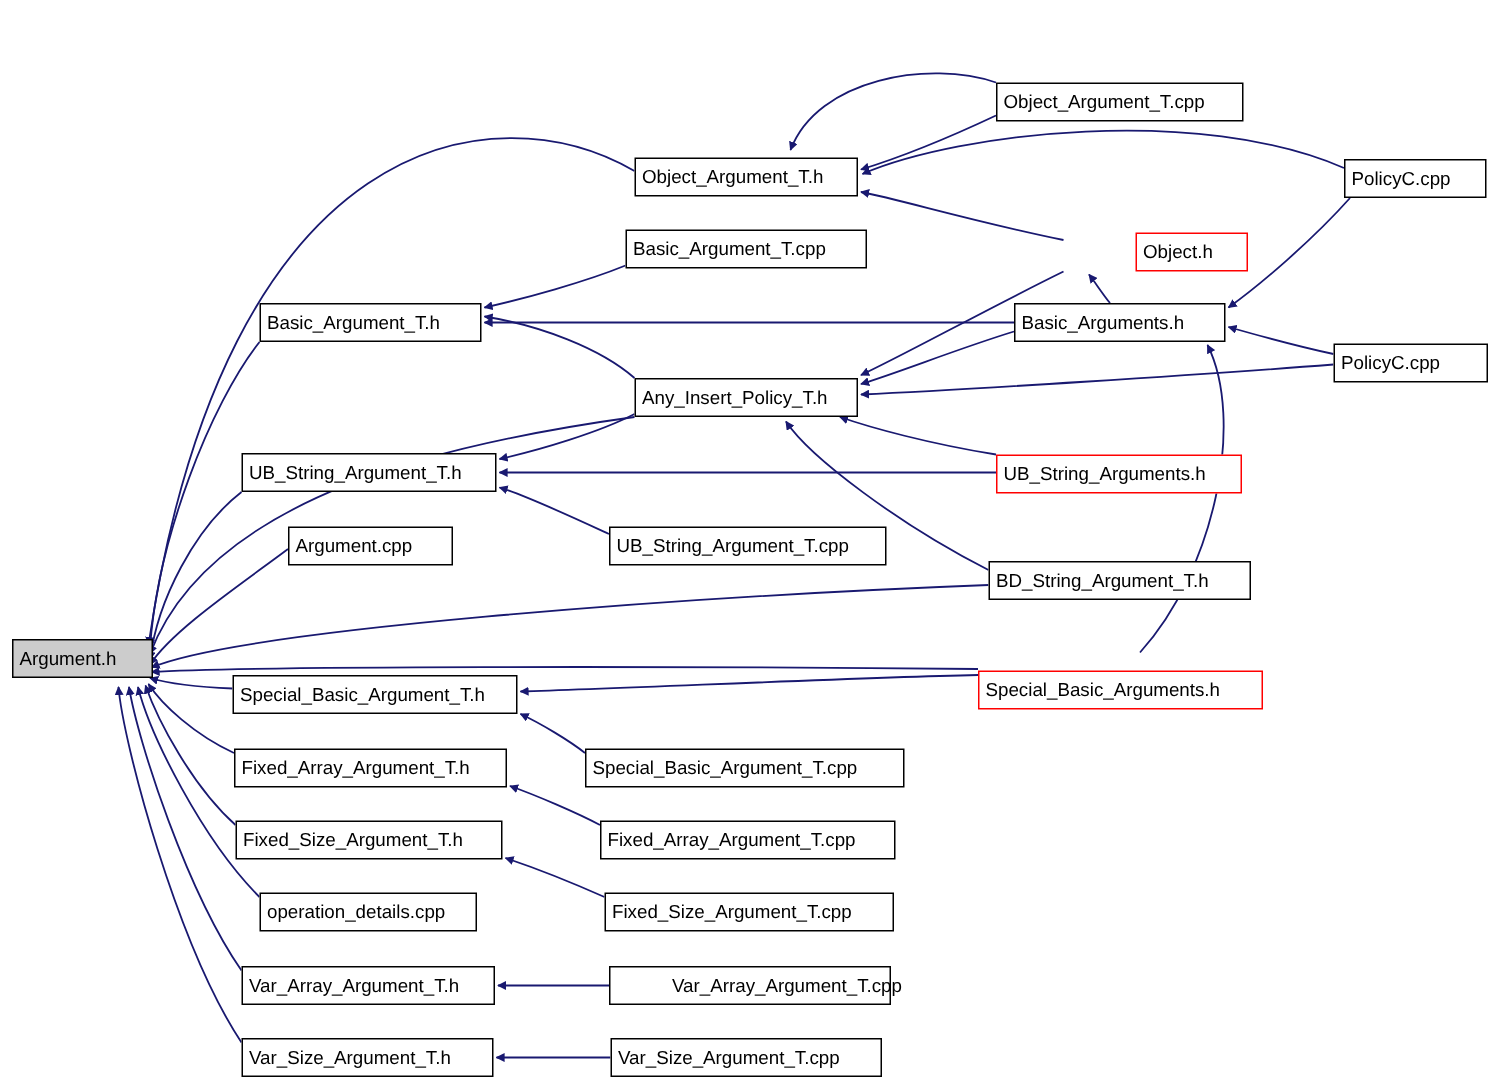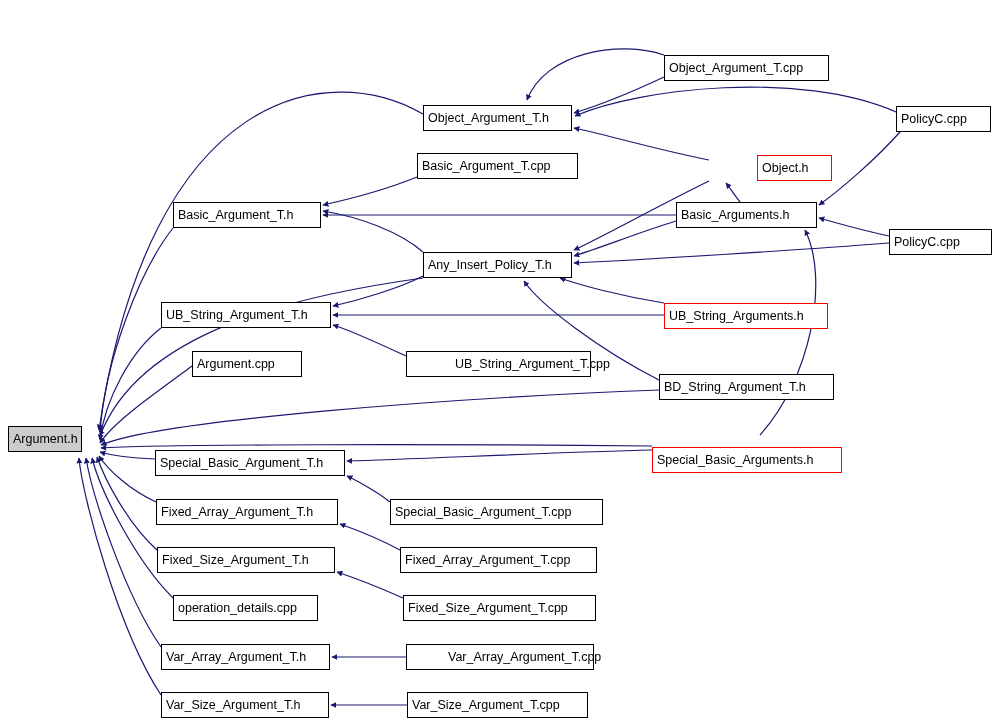--- a/index.html
+++ b/index.html
@@ -98,21 +98,21 @@
         <path d="M 403,598 C 385,590 355,578 337,572" fill="none" stroke="#191970" stroke-width="1.2" marker-end="url(#arrow)"></path>
         <path d="M 173,598 C 135,560 100,490 92,458" fill="none" stroke="#191970" stroke-width="1.2" marker-end="url(#arrow)"></path>
         <path d="M 161,647 C 125,595 92,495 86,458" fill="none" stroke="#191970" stroke-width="1.2" marker-end="url(#arrow)"></path>
         <path d="M 406,657 L 332,657" fill="none" stroke="#191970" stroke-width="1.2" marker-end="url(#arrow)"></path>
         <path d="M 161,695 C 118,630 82,495 79,458" fill="none" stroke="#191970" stroke-width="1.2" marker-end="url(#arrow)"></path>
         <path d="M 407,705 L 331,705" fill="none" stroke="#191970" stroke-width="1.2" marker-end="url(#arrow)"></path>
       </g>
   </svg>
 
   <div id="nodes">
-      <div class="node root" style="left: 8px; top: 426px; width: 74px;">
+      <div class="node root" style="left: 8px; top: 426px; width: 94px;">
         <span class="node-label">Argument.h</span>
       </div>
       <div class="node" style="left: 423px; top: 105px; width: 149px;">
         <span class="node-label">Object_Argument_T.h</span>
       </div>
       <div class="node" style="left: 664px; top: 55px; width: 165px;">
         <span class="node-label">Object_Argument_T.cpp</span>
       </div>
       <div class="node" style="left: 896px; top: 106px; width: 95px;">
         <span class="node-label">PolicyC.cpp</span>
@@ -137,21 +137,21 @@
       </div>
       <div class="node" style="left: 161px; top: 302px; width: 170px;">
         <span class="node-label">UB_String_Argument_T.h</span>
       </div>
       <div class="node red" style="left: 664px; top: 303px; width: 164px;">
         <span class="node-label">UB_String_Arguments.h</span>
       </div>
       <div class="node" style="left: 192px; top: 351px; width: 110px;">
         <span class="node-label">Argument.cpp</span>
       </div>
-      <div class="node" style="left: 406px; top: 351px; width: 185px; padding-left: 44px;">
+      <div class="node" style="left: 406px; top: 351px; width: 185px;">
         <span class="node-label">UB_String_Argument_T.cpp</span>
       </div>
       <div class="node" style="left: 659px; top: 374px; width: 175px;">
         <span class="node-label">BD_String_Argument_T.h</span>
       </div>
       <div class="node red" style="left: 652px; top: 435px; width: 190px; margin-top: 12px;">
         <span class="node-label">Special_Basic_Arguments.h</span>
       </div>
       <div class="node" style="left: 155px; top: 450px; width: 190px;">
         <span class="node-label">Special_Basic_Argument_T.h</span>

